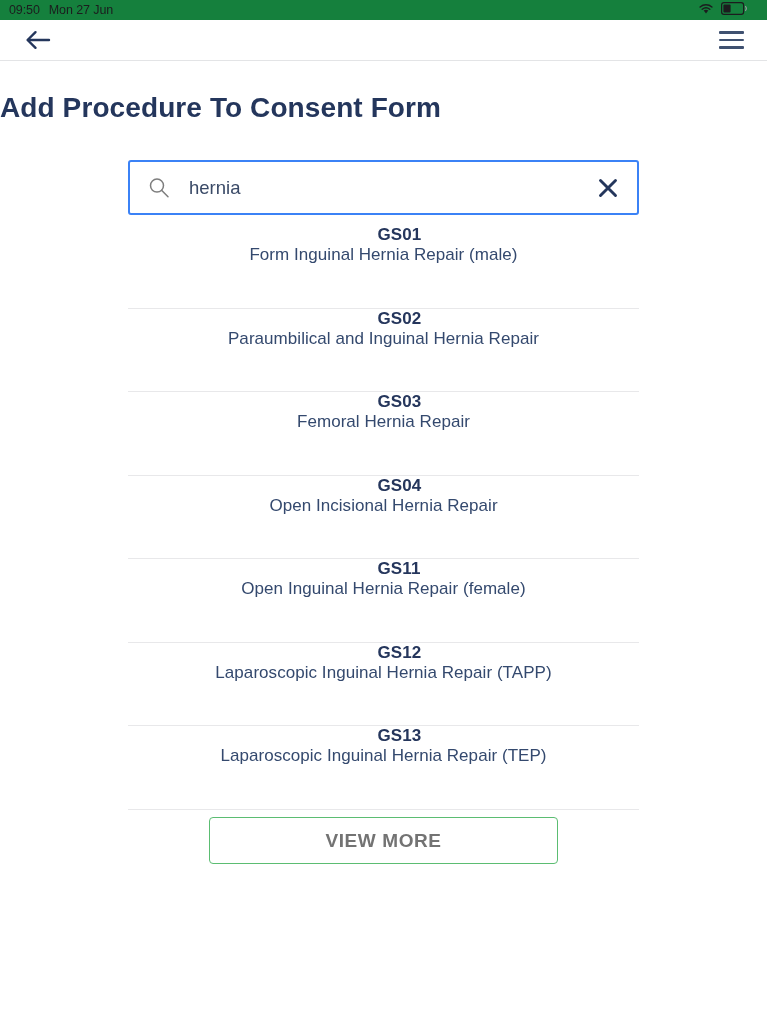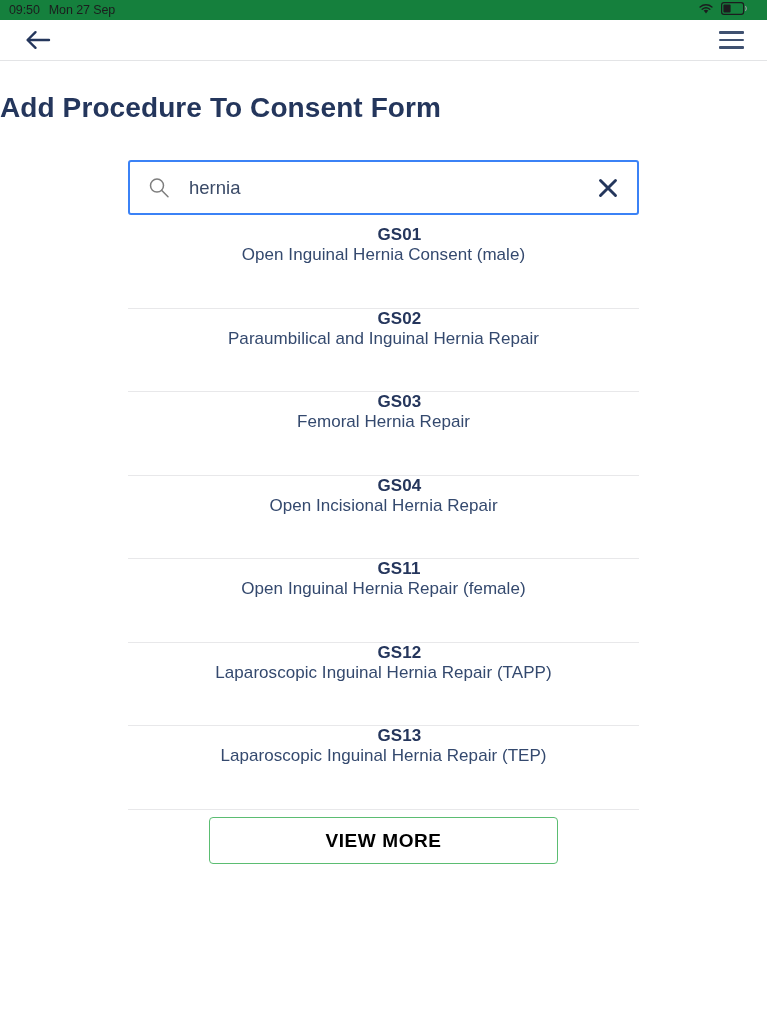--- a/index.html
+++ b/index.html
@@ -179,37 +179,37 @@
     left: 209px;
     width: 349px;
     height: 47px;
   }
   .view-more-btn {
     width: 100%;
     height: 100%;
     border: 1px solid #5bbd72;
     border-radius: 4px;
     background: #ffffff;
-    color: #000000;
+    color: #737373;
     font-family: "Liberation Sans", sans-serif;
     font-size: 19px;
     font-weight: 700;
     letter-spacing: 0.6px;
     cursor: pointer;
   }
 </style>
 </head>
 <body>
 
 <div class="screen">
 
   <div class="status-bar">
     <div class="status-left">
       <span class="status-time">09:50</span>
-      <span class="status-date">Mon 27 Sep</span>
+      <span class="status-date">Mon 27 Jun</span>
     </div>
     <div class="status-right">
       <span class="wifi-icon">
         <svg width="16" height="12" viewBox="0 0 16 12">
           <path d="M8 10.4 L10.3 7.6 A3.6 3.6 0 0 0 5.7 7.6 Z" fill="#1c1c1e"></path>
           <path d="M2.1 4.0 A9.2 9.2 0 0 1 13.9 4.0" stroke="#1c1c1e" stroke-width="1.5" fill="none" stroke-linecap="round"></path>
           <path d="M4.2 6.2 A6.1 6.1 0 0 1 11.8 6.2" stroke="#1c1c1e" stroke-width="1.4" fill="none" stroke-linecap="round"></path>
         </svg>
       </span>
       <span class="battery-icon">
@@ -249,21 +249,21 @@
     <span class="search-clear">
       <svg width="22" height="22" viewBox="0 0 22 22">
         <path d="M3.5 3.5 L18.5 18.5 M18.5 3.5 L3.5 18.5" stroke="#24365c" stroke-width="2.9" stroke-linecap="round"></path>
       </svg>
     </span>
   </div>
 
   <div class="results">
     <div class="result-row">
       <div class="result-code">GS01</div>
-      <div class="result-name">Open Inguinal Hernia Consent (male)</div>
+      <div class="result-name">Form Inguinal Hernia Repair (male)</div>
     </div>
     <div class="result-row">
       <div class="result-code">GS02</div>
       <div class="result-name">Paraumbilical and Inguinal Hernia Repair</div>
     </div>
     <div class="result-row">
       <div class="result-code">GS03</div>
       <div class="result-name">Femoral Hernia Repair</div>
     </div>
     <div class="result-row">

